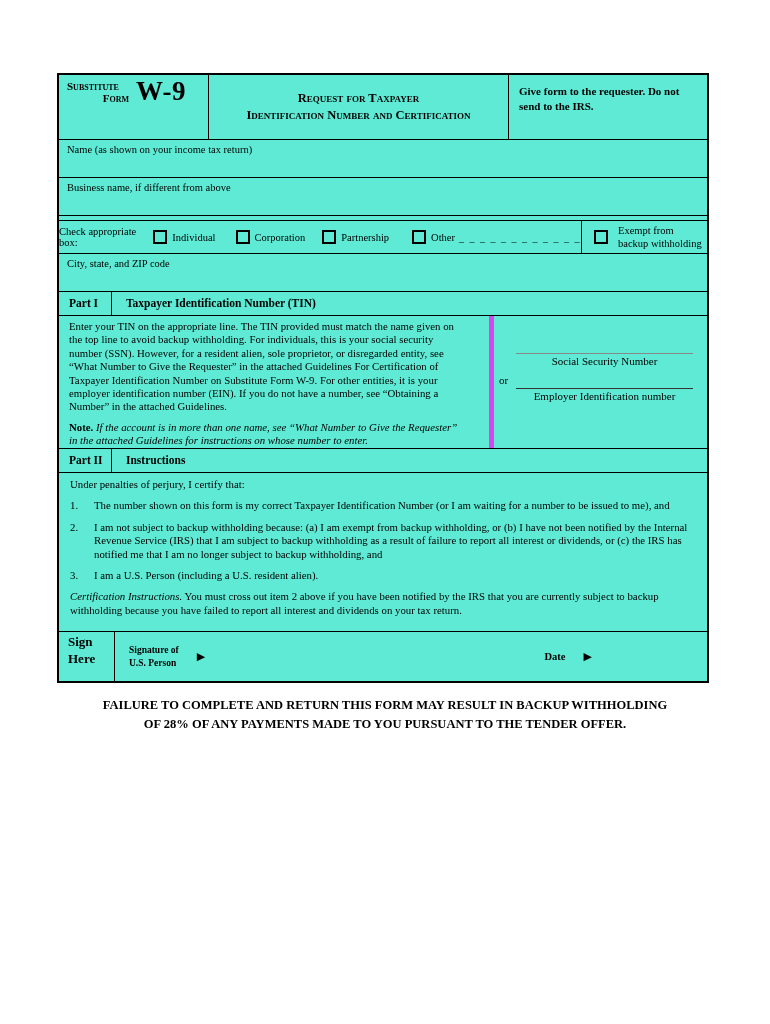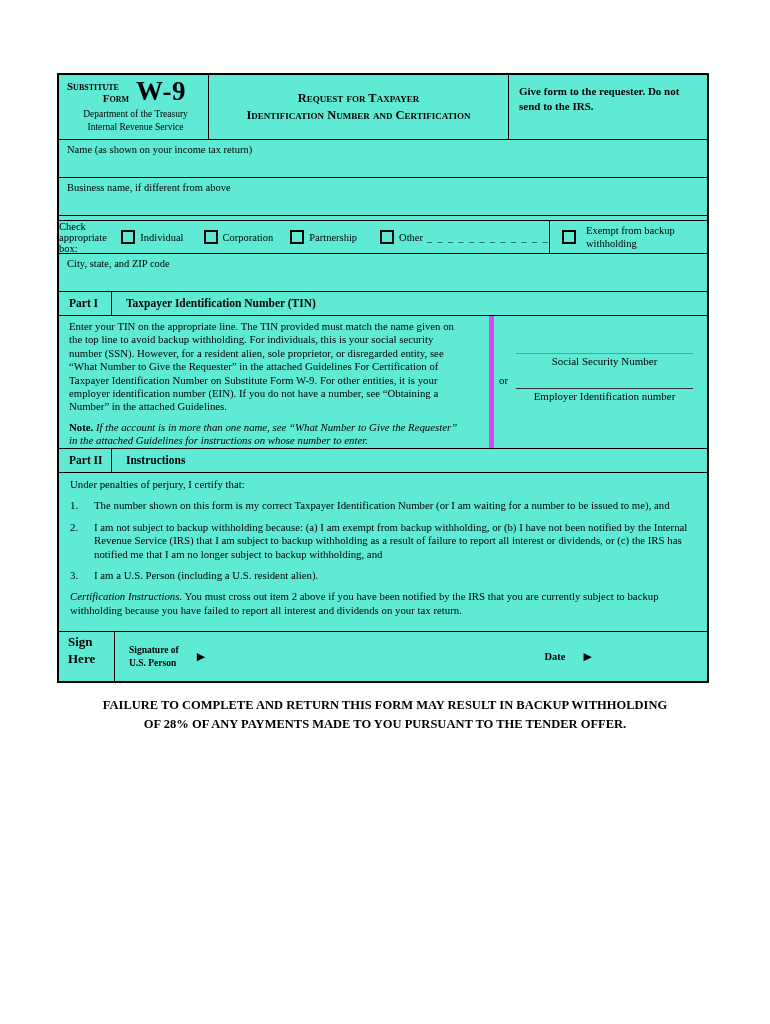--- a/index.html
+++ b/index.html
@@ -34,21 +34,21 @@
 
   
   .spacer { height:5px; }
   .check-row { height:33px; display:flex; }
   .check-main { flex:1; display:flex; align-items:center; font-size:10.5px; }
   .cb { width:14px; height:14px; border:2px solid #000; display:inline-block; flex:none; cursor:pointer; }
   .cb-group { display:flex; align-items:center; }
   .cb-group .cb-label { margin-left:5px; }
   .g1 { margin-left:13px; } .g2 { margin-left:20px; } .g3 { margin-left:17px; } .g4 { margin-left:23px; }
   .other-blank { margin-left:4px; font-size:10px; letter-spacing:1.5px; white-space:nowrap; cursor:text; }
-  .check-exempt { width:158px; border-left:1px solid #000; display:flex; align-items:center; padding:2px 4px 2px 12px;justify-content:flex-end; }
+  .check-exempt { width:126px; border-left:1px solid #000; display:flex; align-items:center; padding:2px 4px 2px 12px;justify-content:flex-end; }
   .exempt-label { font-size:10.5px; line-height:1.25; margin-left:10px; }
 
   
   .part-head { height:24px; display:flex; font-weight:bold; font-size:11.5px; }
   .part-label { width:53px; padding:5px 0 0 10px; border-right:1px solid #000; }
   .part-title { padding:5px 0 0 14px; }
 
   
   .p1-body { height:133px; display:flex; }
   .p1-text { width:435px; border-right:5px solid #d946ef; padding:4px 25px 0 10px;
@@ -95,24 +95,20 @@
 
   <div class="hdr">
     <div class="hdr-left">
       <div class="form-id">
         <div class="sub-form sc">
           <div>Substitute</div>
           <div class="l2">Form</div>
         </div>
         <div class="w9">W-9</div>
       </div>
-      <div class="agency">
-        <div>Department of the Treasury</div>
-        <div>Internal Revenue Service</div>
-      </div>
     </div>
     <div class="hdr-center">
       <div class="title">Request for Taxpayer</div>
       <div class="title">Identification Number and Certification</div>
     </div>
     <div class="hdr-right">Give form to the requester.  Do not send to the IRS.</div>
   </div>
 
   <div class="field-row row">
     <div>Name (as shown on your income tax return)</div>

